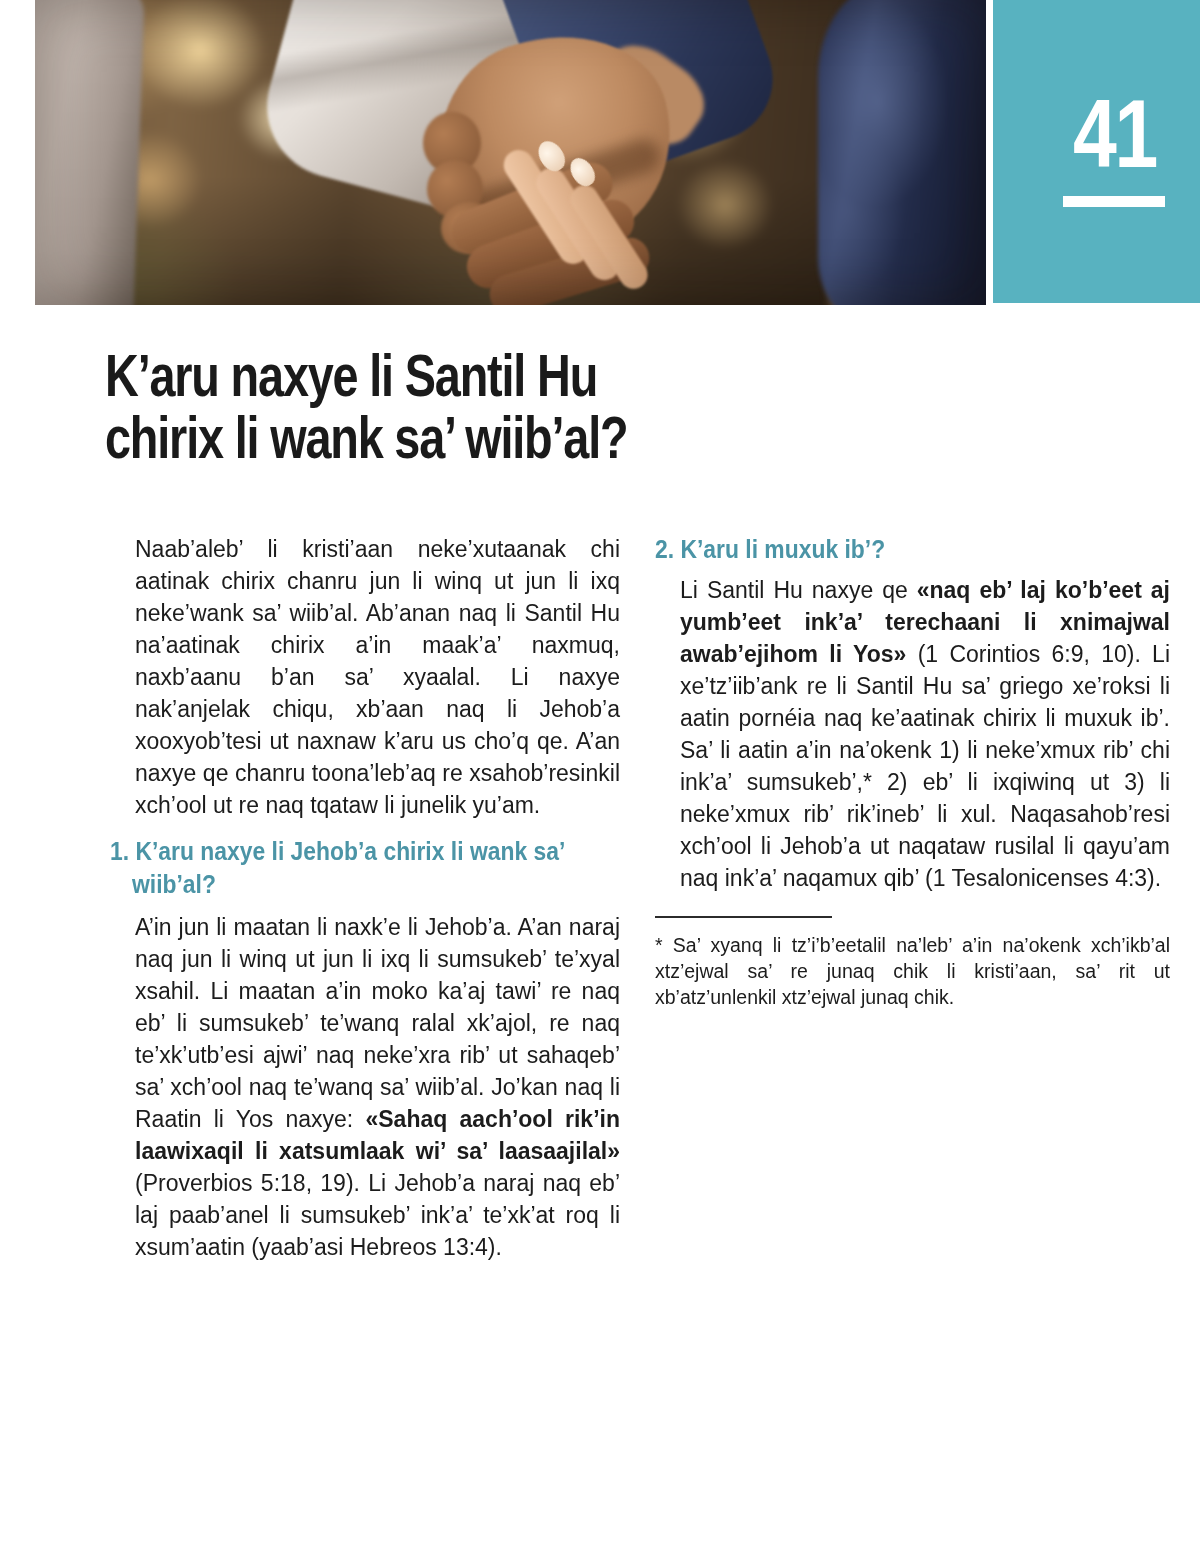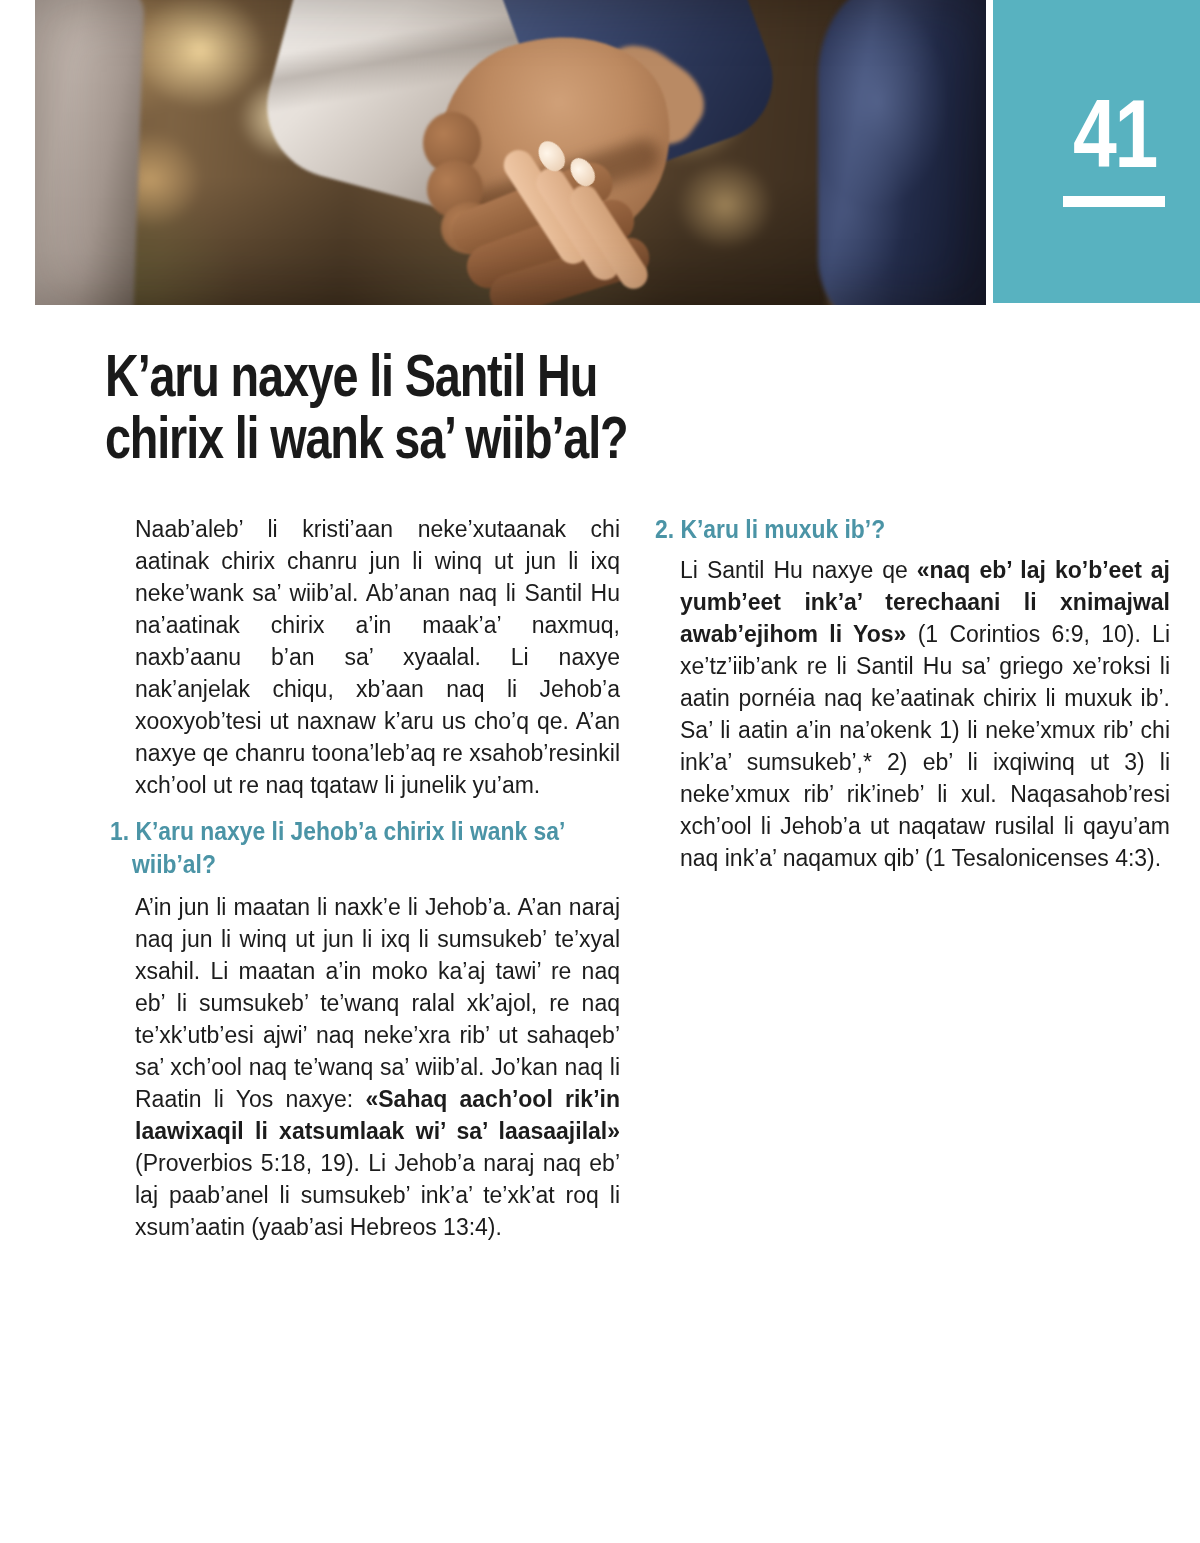--- a/index.html
+++ b/index.html
@@ -79,21 +79,21 @@
   .badge-num{margin-top:86px;font-weight:700;font-size:96px;line-height:1;color:#ffffff;
     transform:scaleX(.82);letter-spacing:-3px;}
   .badge-bar{width:102px;height:11px;background:#ffffff;margin-top:14px;}
 
   
   h1.title{margin:40px 0 0 70px;width:900px;font-size:60px;line-height:62px;font-weight:700;
     letter-spacing:-1.5px;color:#1a1a1a;transform:scaleX(.78);transform-origin:left top;}
   h1.title span{display:block;}
 
   
-  .columns{display:flex;margin:44px 65px 0 75px;justify-content:flex-end;}
+  .columns{display:flex;margin:64px 65px 0 75px;justify-content:flex-end;}
   .col-left{width:510px;margin-right:35px;flex:none;}
   .col-right{width:515px;flex:none;}
   p.body-text{margin:0;font-size:23px;line-height:32px;text-align:justify;padding-left:25px;color:#1c1c1c;}
   p.intro{margin-bottom:14px;}
   h2.question{margin:0 0 10px 0;color:#4b94a6;font-size:26px;line-height:33px;font-weight:700;
     padding-left:25px;text-indent:-25px;transform:scaleX(.88);transform-origin:left top;width:560px;}
   .col-right h2.question{margin-bottom:8px;width:585px;}
   .seg-b{font-weight:700;}
   .seg-i{}
 
@@ -145,16 +145,20 @@
 
     <section class="col-left">
       <p class="body-text intro"><span>Naab’aleb’ li kristi’aan neke’xutaanak chi aatinak chirix chanru jun li winq ut jun li ixq neke’wank sa’ wiib’al. Ab’anan naq li Santil Hu na’aatinak chirix a’in maak’a’ naxmuq, naxb’aanu b’an sa’ xyaalal. Li naxye nak’anjelak chiqu, xb’aan naq li Jehob’a xooxyob’tesi ut naxnaw k’aru us cho’q qe. A’an naxye qe chanru toona’leb’aq re xsahob’resinkil xch’ool ut re naq tqataw li junelik yu’am.</span></p>
       <h2 class="question"><span>1.</span> <span>K’aru naxye li Jehob’a chirix li wank sa’ wiib’al?</span></h2>
       <p class="body-text"><span>A’in jun li maatan li naxk’e li Jehob’a. A’an naraj naq jun li winq ut jun li ixq li sumsukeb’ te’xyal xsahil. Li maatan a’in moko ka’aj tawi’ re naq eb’ li sumsukeb’ te’wanq ralal xk’ajol, re naq te’xk’utb’esi ajwi’ naq neke’xra rib’ ut sahaqeb’ sa’ xch’ool naq te’wanq sa’ wiib’al. Jo’kan naq li Raatin li Yos naxye: </span><span class="seg-b">«Sahaq aach’ool rik’in laawixaqil li xatsumlaak wi’ sa’ laasaajilal»</span><span> (Proverbios 5:18, 19). Li Jehob’a naraj naq eb’ laj paab’anel li sumsukeb’ ink’a’ te’xk’at roq li xsum’aatin (yaab’asi Hebreos 13:4).</span></p>
     </section>
 
     <section class="col-right">
       <h2 class="question"><span>2.</span> <span>K’aru li muxuk ib’?</span></h2>
       <p class="body-text"><span>Li Santil Hu naxye qe </span><span class="seg-b">«naq eb’ laj ko’b’eet aj yumb’eet ink’a’ terechaani li xnimajwal awab’ejihom li Yos»</span><span> (1 Corintios 6:9, 10). Li xe’tz’iib’ank re li Santil Hu sa’ griego xe’roksi li aatin </span><span class="seg-i">pornéia</span><span> naq ke’aatinak chirix li muxuk ib’. Sa’ li aatin a’in na’okenk 1) li neke’xmux rib’ chi ink’a’ sumsukeb’,* 2) eb’ li ixqiwinq ut 3) li neke’xmux rib’ rik’ineb’ li xul. Naqasahob’resi xch’ool li Jehob’a ut naqataw rusilal li qayu’am naq ink’a’ naqamux qib’ (1 Tesalonicenses 4:3).</span></p>
+      <div class="footnote-block">
+        <hr class="footnote-rule">
+        <p class="footnote"><span>* Sa’ xyanq li tz’i’b’eetalil na’leb’ a’in na’okenk xch’ikb’al xtz’ejwal sa’ re junaq chik li kristi’aan, sa’ rit ut xb’atz’unlenkil xtz’ejwal junaq chik.</span></p>
+      </div>
     </section>
 
   </main>
 </div>
 
 </body></html>

